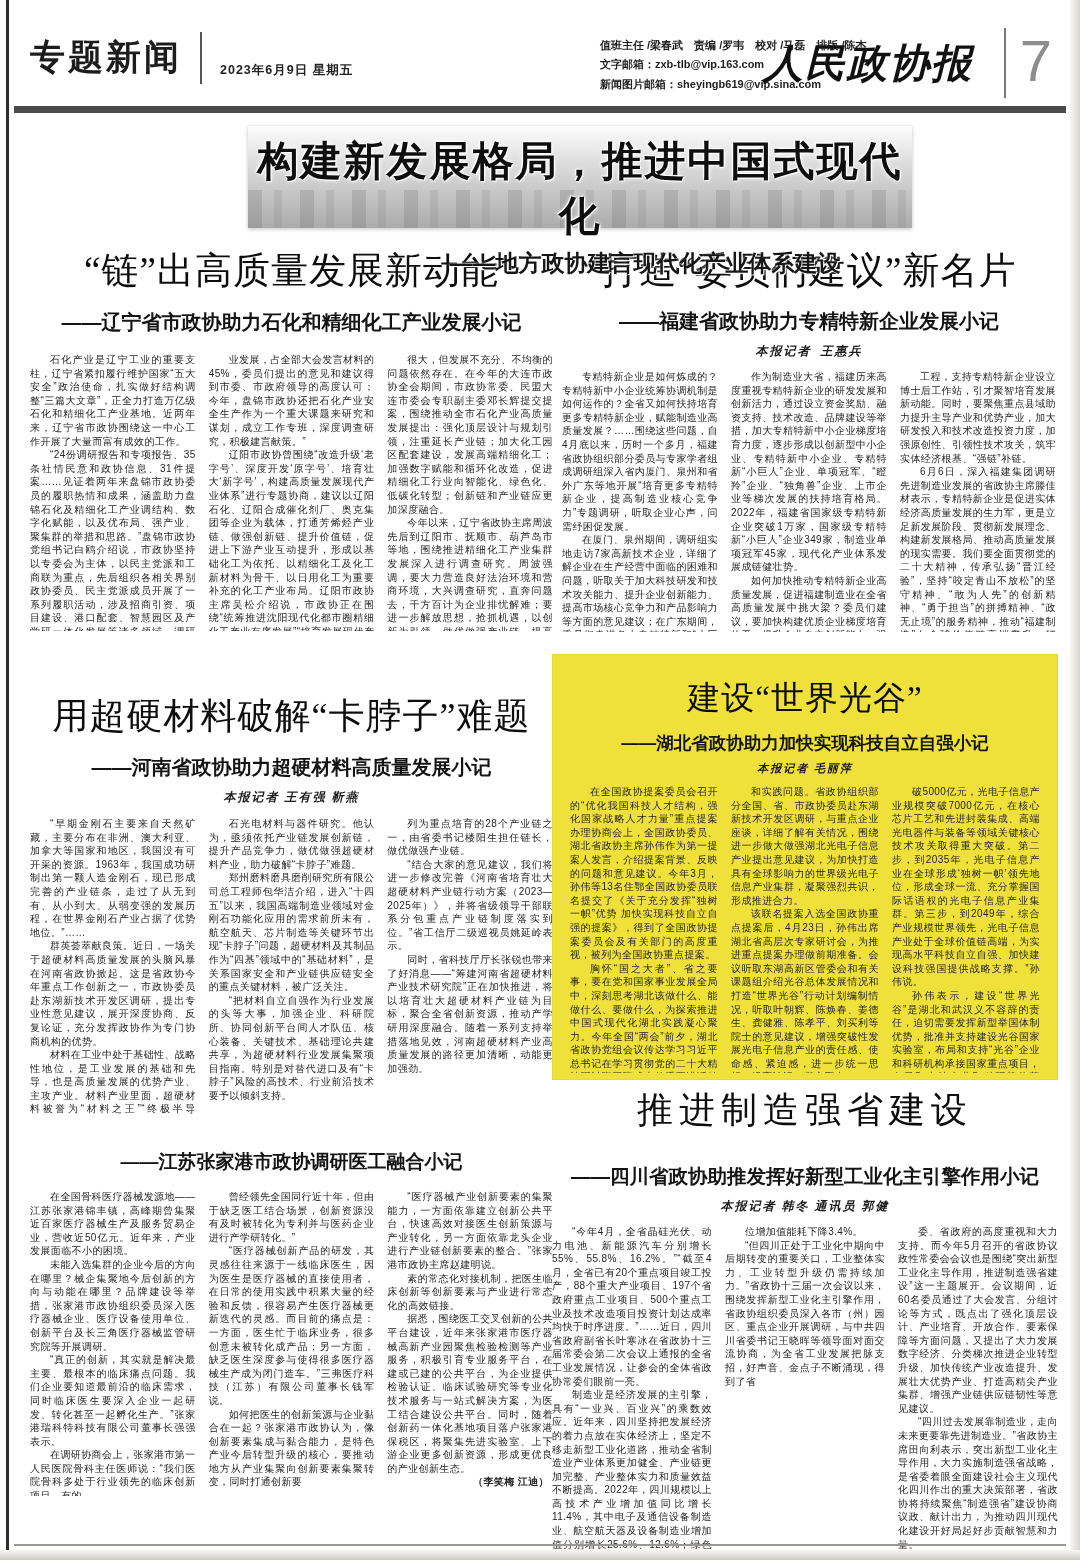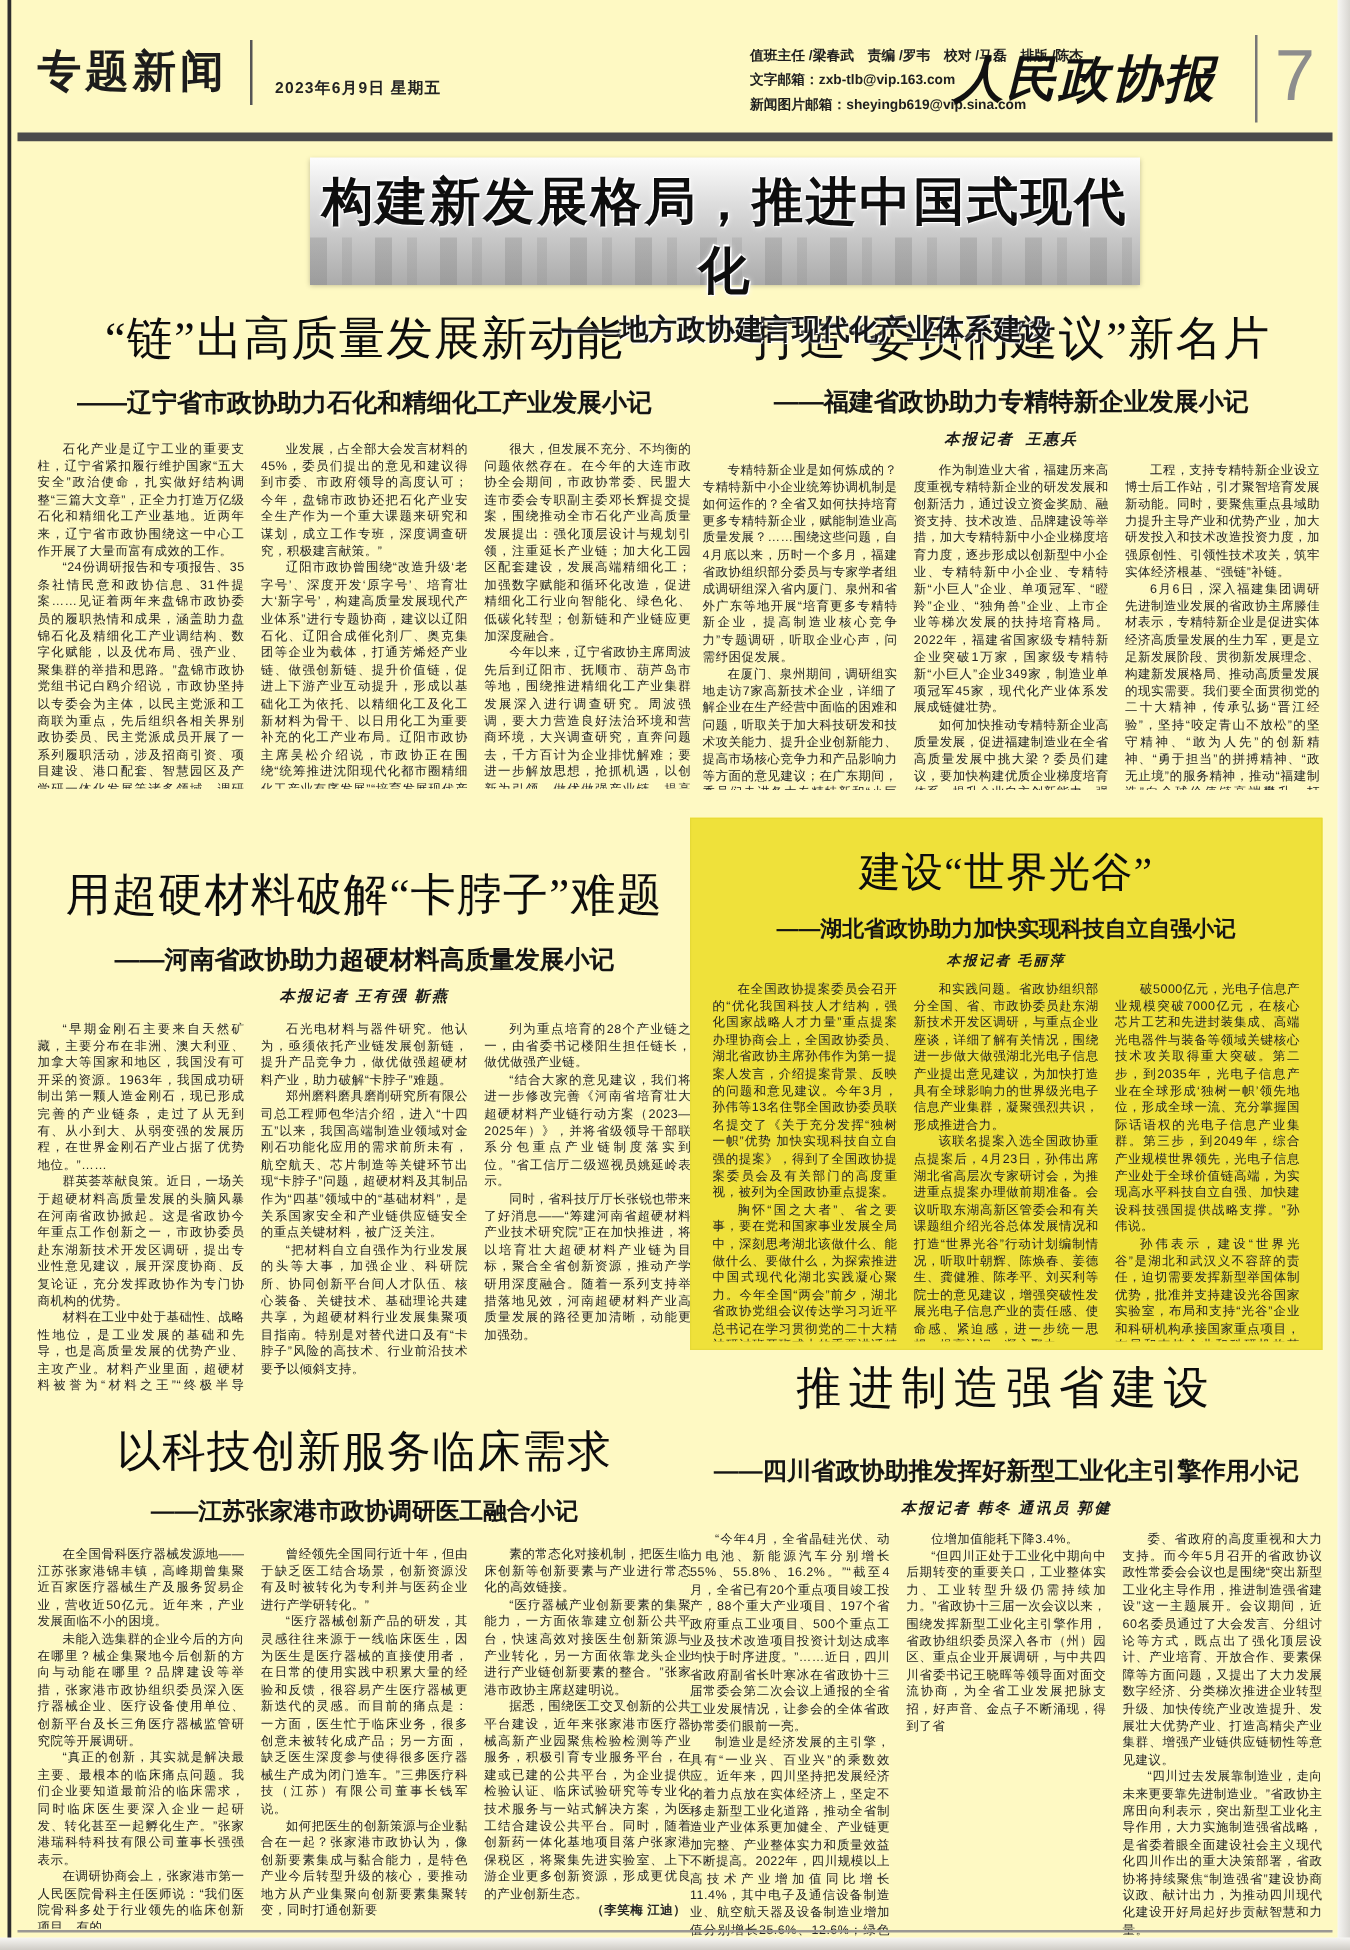--- a/index.html
+++ b/index.html
@@ -1,16 +1,16 @@
 <!DOCTYPE html>
 <html><head>
 <meta charset="utf-8">
 <style>
   html,body{margin:0;padding:0;background:#888;}
-  #page{position:relative;width:1080px;height:1560px;background:#fef9c3;overflow:hidden;
+  #page{position:relative;width:1080px;height:1560px;background:#ffffff;overflow:hidden;
         font-family:"Liberation Sans",sans-serif;color:#222;}
   
   .edge-left{position:absolute;left:6px;top:0;width:3px;height:100%;background:#2e2e2e;}
   .edge-right{position:absolute;right:0;top:0;width:10px;height:100%;background:linear-gradient(90deg,#f7f6f3,#d8d6d1);}
   .edge-bottom{position:absolute;left:0;bottom:0;width:100%;height:10px;background:linear-gradient(180deg,#f7f6f3,#cfccc6);}
   .bottom-rule{position:absolute;left:14px;right:14px;top:1544px;height:2px;background:#9a9893;}
 
   
   .hdr{position:absolute;left:28px;top:28px;right:22px;height:74px;}
   .section-title{position:absolute;left:2px;top:6px;font-size:35px;font-weight:700;letter-spacing:3px;color:#1c1c1c;}
@@ -151,37 +151,36 @@
           <p>该联名提案入选全国政协重点提案后，4月23日，孙伟出席湖北省高层次专家研讨会，为推进重点提案办理做前期准备。会议听取东湖高新区管委会和有关课题组介绍光谷总体发展情况和打造“世界光谷”行动计划编制情况，听取叶朝辉、陈焕春、姜德生、龚健雅、陈孝平、刘买利等院士的意见建议，增强突破性发展光电子信息产业的责任感、使命感、紧迫感，进一步统一思想、提高认识，凝心聚力。</p>
         </div>
         <div class="col">
           <p>破5000亿元，光电子信息产业规模突破7000亿元，在核心芯片工艺和先进封装集成、高端光电器件与装备等领域关键核心技术攻关取得重大突破。第二步，到2035年，光电子信息产业在全球形成‘独树一帜’领先地位，形成全球一流、充分掌握国际话语权的光电子信息产业集群。第三步，到2049年，综合产业规模世界领先，光电子信息产业处于全球价值链高端，为实现高水平科技自立自强、加快建设科技强国提供战略支撑。”孙伟说。</p>
           <p>孙伟表示，建设“世界光谷”是湖北和武汉义不容辞的责任，迫切需要发挥新型举国体制优势，批准并支持建设光谷国家实验室，布局和支持“光谷”企业和科研机构承接国家重点项目，布局和支持企业和科研机构落户“光谷”，批准和支持“光谷”实行光电子信息领域高端人才个人所得税等优惠政策。</p>
         </div>
       </div>
   </div>
 
   <div class="article" style="left:30px;top:1138px;width:523px;">
-    <div class="a-title" style="font-size:35px;">以科技创新服务临床需求</div>
     <div class="a-sub" style="font-size:19px;margin-top:11px;">——江苏张家港市政协调研医工融合小记</div>
     <div class="body" style="margin-top:15px;height:306px;">
         <div class="col">
           <p>在全国骨科医疗器械发源地——江苏张家港锦丰镇，高峰期曾集聚近百家医疗器械生产及服务贸易企业，营收近50亿元。近年来，产业发展面临不小的困境。</p>
           <p>未能入选集群的企业今后的方向在哪里？械企集聚地今后创新的方向与动能在哪里？品牌建设等举措，张家港市政协组织委员深入医疗器械企业、医疗设备使用单位、创新平台及长三角医疗器械监管研究院等开展调研。</p>
           <p>“真正的创新，其实就是解决最主要、最根本的临床痛点问题。我们企业要知道最前沿的临床需求，同时临床医生要深入企业一起研发、转化甚至一起孵化生产。”张家港瑞科特科技有限公司董事长强强表示。</p>
           <p>在调研协商会上，张家港市第一人民医院骨科主任医师说：“我们医院骨科多处于行业领先的临床创新项目，有的</p>
         </div>
         <div class="col">
           <p>曾经领先全国同行近十年，但由于缺乏医工结合场景，创新资源没有及时被转化为专利并与医药企业进行产学研转化。”</p>
           <p>“医疗器械创新产品的研发，其灵感往往来源于一线临床医生，因为医生是医疗器械的直接使用者，在日常的使用实践中积累大量的经验和反馈，很容易产生医疗器械更新迭代的灵感。而目前的痛点是：一方面，医生忙于临床业务，很多创意未被转化成产品；另一方面，缺乏医生深度参与使得很多医疗器械生产成为闭门造车。”三弗医疗科技（江苏）有限公司董事长钱军说。</p>
           <p>如何把医生的创新策源与企业黏合在一起？张家港市政协认为，像创新要素集成与黏合能力，是特色产业今后转型升级的核心，要推动地方从产业集聚向创新要素集聚转变，同时打通创新要</p>
         </div>
         <div class="col">
+          <p>“医疗器械产业创新要素的集聚能力，一方面依靠建立创新公共平台，快速高效对接医生创新策源与产业转化，另一方面依靠龙头企业进行产业链创新要素的整合。”张家港市政协主席赵建明说。</p>
           <p>素的常态化对接机制，把医生临床创新等创新要素与产业进行常态化的高效链接。</p>
-          <p>“医疗器械产业创新要素的集聚能力，一方面依靠建立创新公共平台，快速高效对接医生创新策源与产业转化，另一方面依靠龙头企业进行产业链创新要素的整合。”张家港市政协主席赵建明说。</p>
           <p>据悉，围绕医工交叉创新的公共平台建设，近年来张家港市医疗器械高新产业园聚焦检验检测等产业服务，积极引育专业服务平台，在建或已建的公共平台，为企业提供检验认证、临床试验研究等专业化技术服务与一站式解决方案，为医工结合建设公共平台。同时，随着创新药一体化基地项目落户张家港保税区，将聚集先进实验室、上下游企业更多创新资源，形成更优良的产业创新生态。</p>
           <p class="attr">（李笑梅 江迪）</p>
         </div>
       </div>
   </div>
 
   <div class="article" style="left:552px;top:1086px;width:506px;">
     <div class="a-title" style="font-size:36px;letter-spacing:6px;">推进制造强省建设</div>
     <div class="a-sub" style="font-size:19.5px;margin-top:28px;">——四川省政协助推发挥好新型工业化主引擎作用小记</div>
     <div class="a-byline" style="margin-top:8px;">本报记者  韩冬  通讯员  郭健</div>

